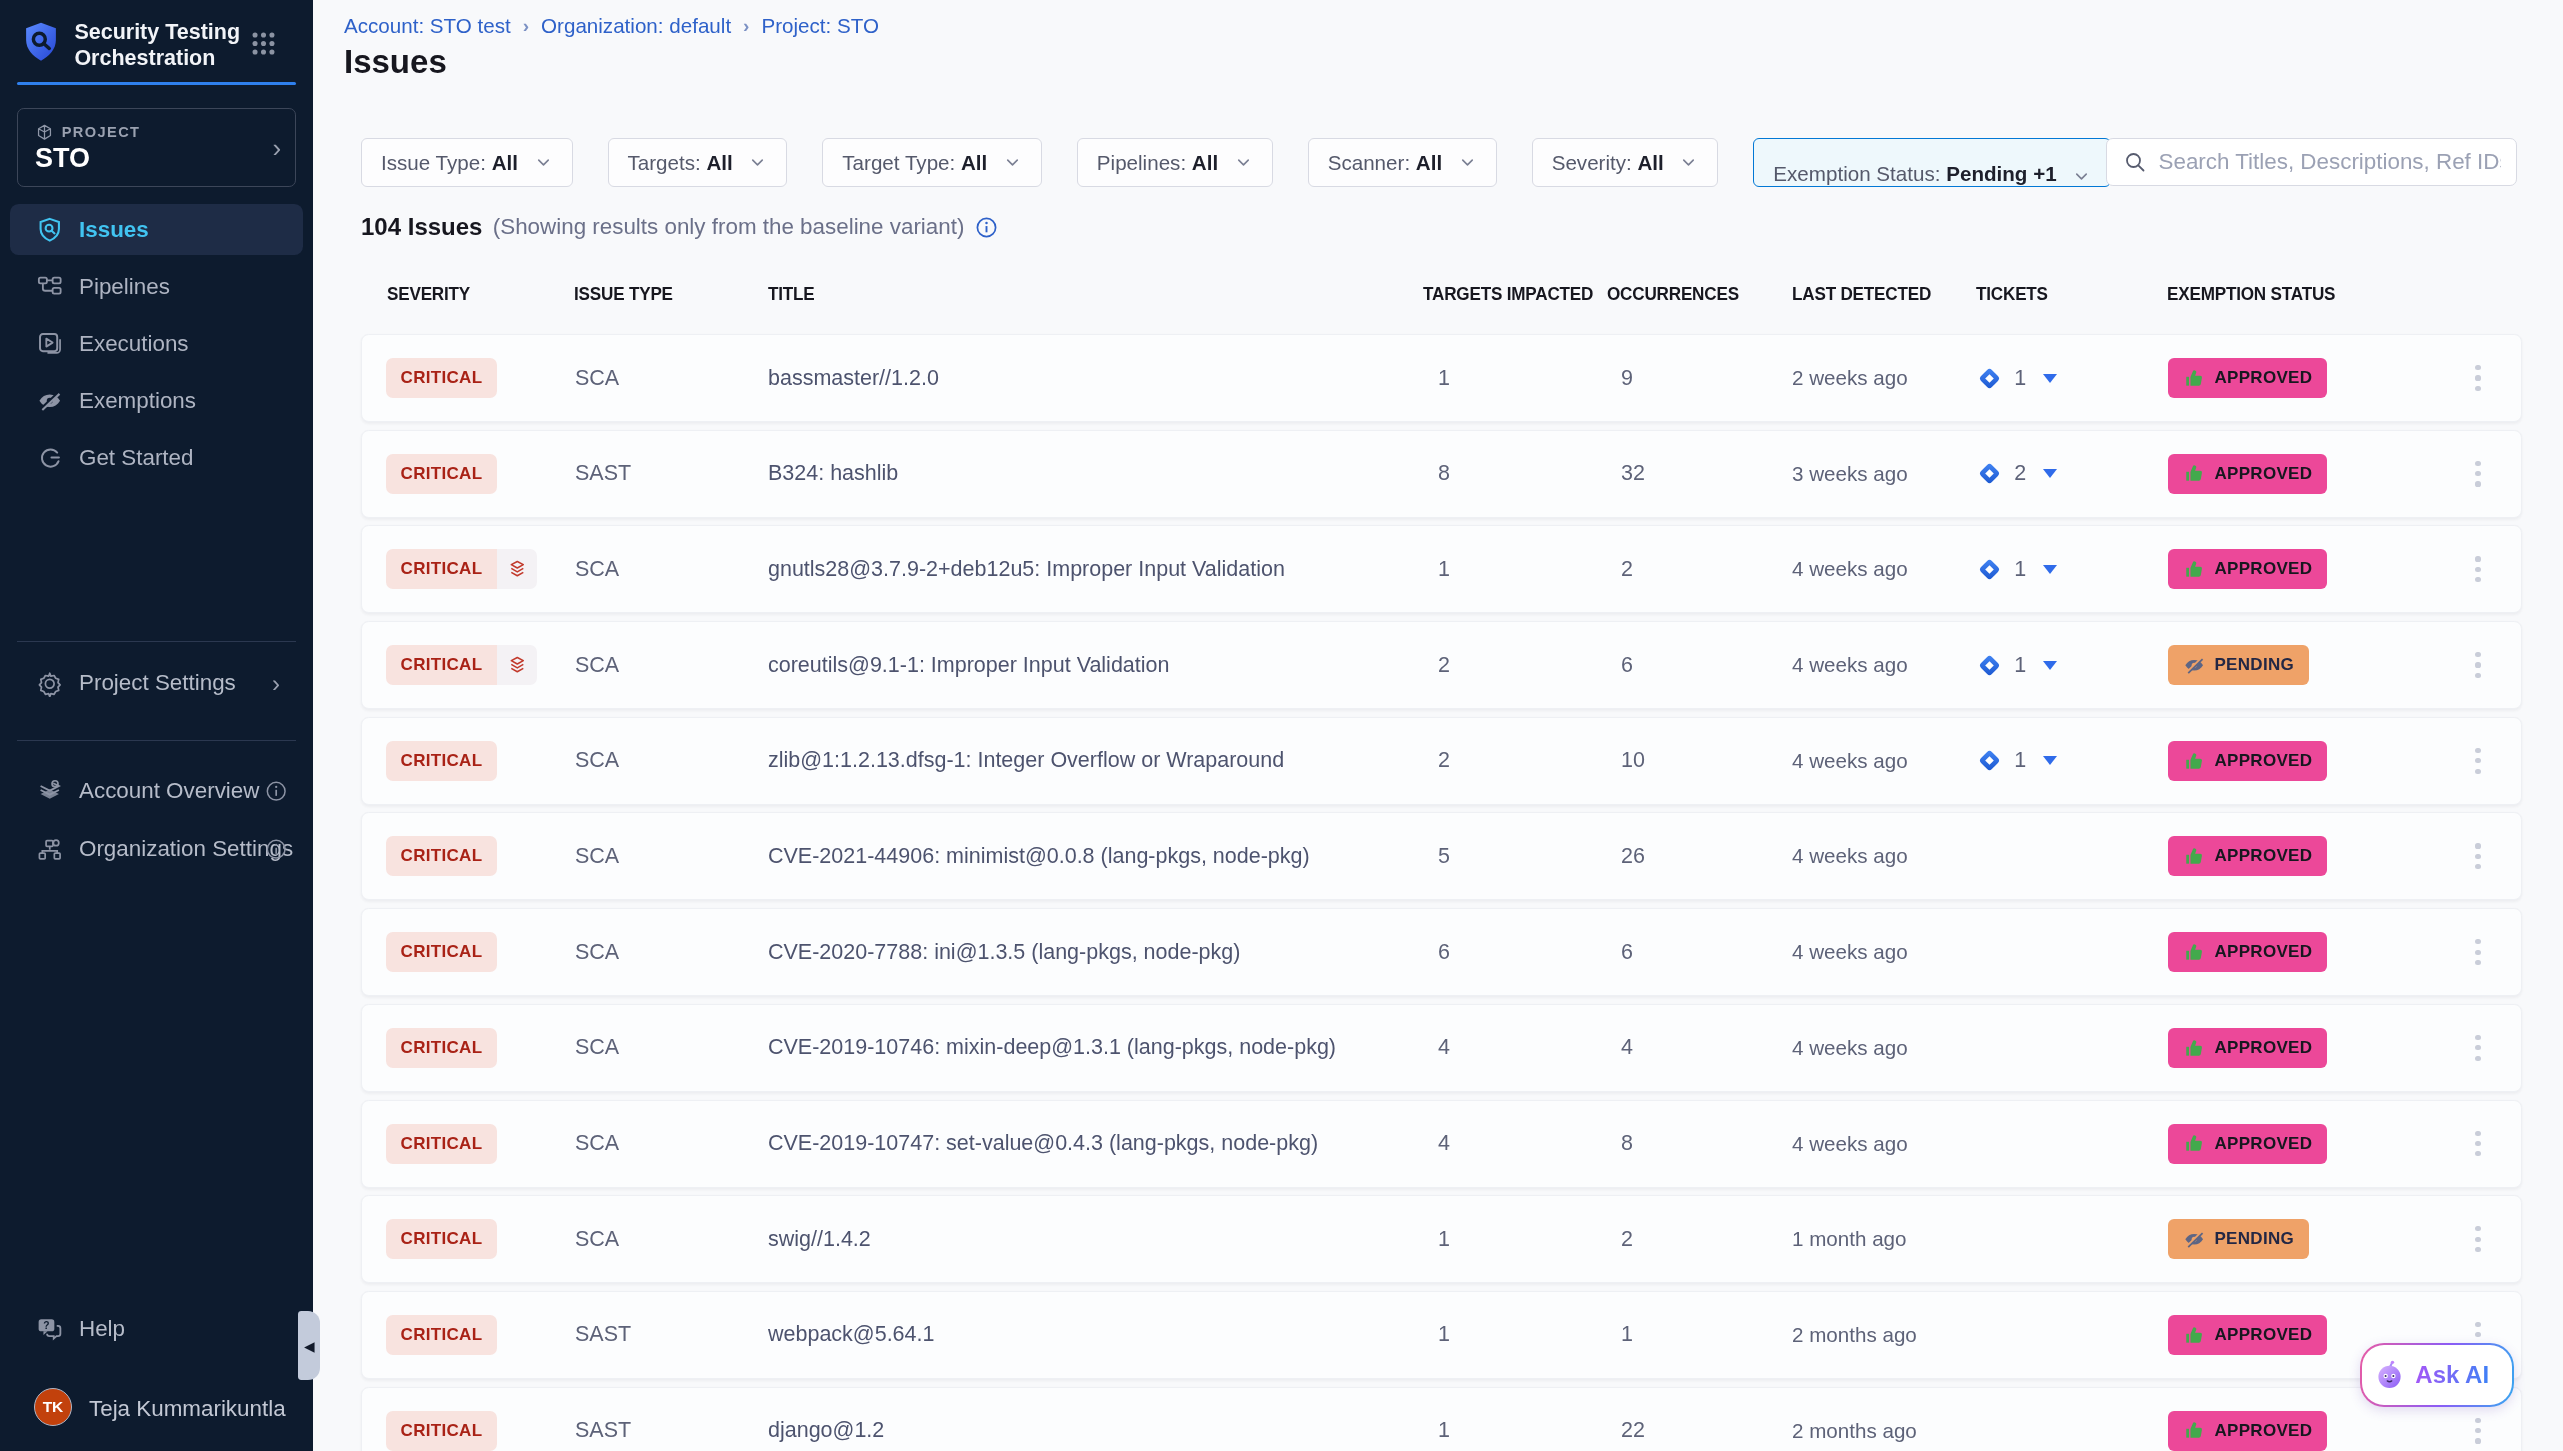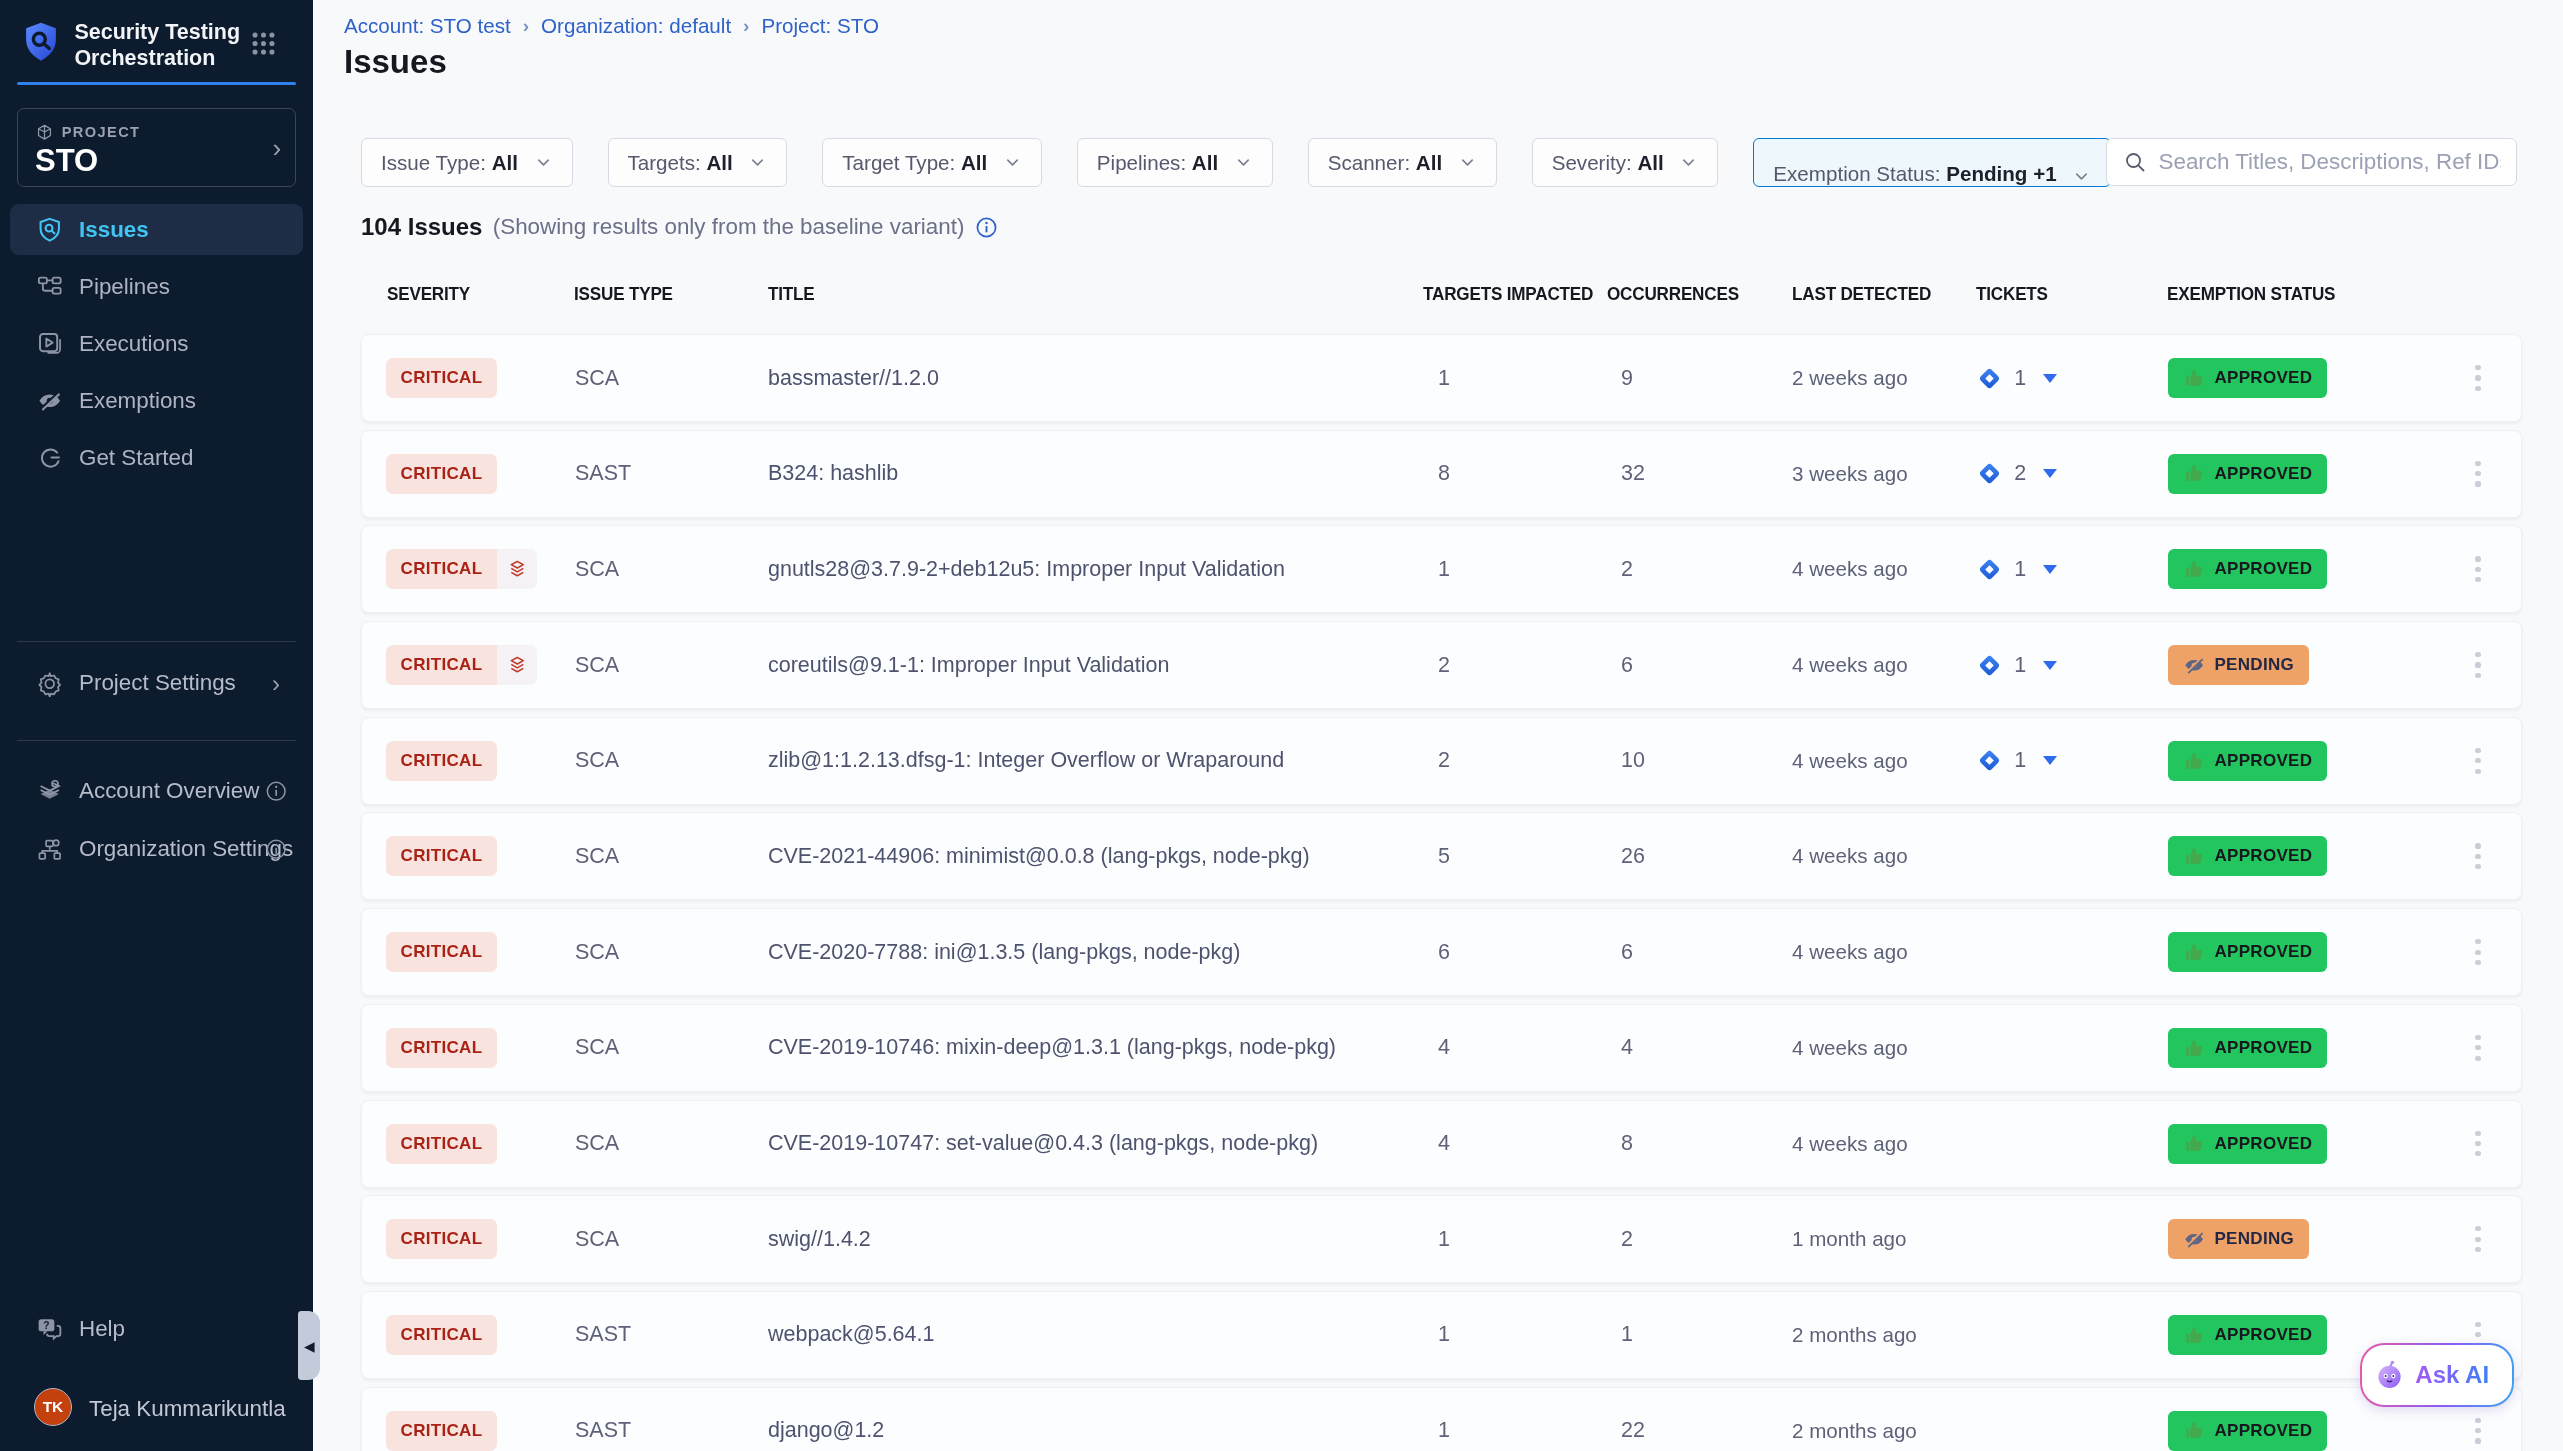--- a/index.html
+++ b/index.html
@@ -12,21 +12,21 @@
   .sb-header { position:absolute; left:20.6px; top:19px; width:275px; display:flex; align-items:flex-start; }
   .logo { width:40px; height:43px; flex:0 0 auto; margin-top:1.7px; }
   .app-title { margin-left:13.8px; color:#f2f4f8; font-size:21.5px; font-weight:700; line-height:26px; width:169px; }
   .grid-icon { margin-left:5.2px; margin-top:10.3px; cursor:pointer; }
   .blue-rule { position:absolute; left:17px; top:82px; width:279px; height:3.4px; background:#2f80ed; border-radius:1.7px; }
 
   .proj-card { position:absolute; left:17px; top:108px; width:279px; height:79px; border:0.9px solid #3c4659;
                border-radius:6.9px; cursor:pointer; }
   .proj-top { position:absolute; left:17px; top:13.8px; display:flex; align-items:center; gap:7.7px; }
   .proj-label { color:#9aa1b0; font-size:14.6px; font-weight:700; letter-spacing:1.4px; }
-  .proj-name { position:absolute; left:17px; top:34px; color:#ffffff; font-size:31px; font-weight:700; }
+  .proj-name { position:absolute; left:17px; top:34px; color:#ffffff; font-size:27px; font-weight:700; }
   .proj-chev { position:absolute; right:13.8px; top:24px; color:#9aa1b0; font-size:26px; }
 
   .nav { position:absolute; left:0; top:201px; width:313px; }
   .nav-item { position:relative; height:57px; display:flex; align-items:center; cursor:pointer; }
   .nav-item .ico { position:absolute; left:34px; width:31px; height:31px; display:flex; align-items:center; justify-content:center; }
   .nav-item .lbl { position:absolute; left:79px; color:#aeb4c2; font-size:22.4px; }
   .nav-item.active::before { content:""; position:absolute; left:10.3px; right:10.3px; top:2.6px; bottom:2.6px;
                              background:#1e2c46; border-radius:8.6px; }
   .nav-item.active .lbl { color:#41c4f1; font-weight:700; }
   .nav-item .ico, .nav-item .lbl { z-index:1; }
@@ -91,21 +91,21 @@
                color:#a92216; font-size:17px; font-weight:800; letter-spacing:0.3px; }
   .sev-layers { height:40px; width:40px; display:none; align-items:center; justify-content:center; background:#f4f2f5; }
   .sev-group.with-layers .sev-layers { display:flex; }
 
   .tik-count { font-size:21.5px; color:#5d6278; }
   .tik-caret { width:0; height:0; border-left:7.7px solid transparent; border-right:7.7px solid transparent;
                border-top:9.5px solid #2f6bea; margin-left:5.2px; cursor:pointer; }
 
   .status-badge { height:40px; display:flex; align-items:center; gap:9.5px; padding:0 14.6px; border-radius:6px; }
   .status-badge .s-lbl { font-size:17px; font-weight:800; letter-spacing:0.3px; }
-  .status-badge.approved { background:#22c55e;justify-content:space-between; } .status-badge.approved .s-lbl { color:#17171f; }
+  .status-badge.approved { background:#ec4899;justify-content:space-between; } .status-badge.approved .s-lbl { color:#17171f; }
   .status-badge.pending  { background:#efa268; } .status-badge.pending  .s-lbl { color:#232744; }
   .status-badge .ic-thumb { display:none; } .status-badge .ic-eyeoff { display:none; }
   .status-badge.approved .ic-thumb { display:block; }
   .status-badge.pending  .ic-eyeoff { display:block; }
 
   .kebab { display:flex; flex-direction:column; gap:5.2px; }
   .kebab i { width:5.2px; height:5.2px; border-radius:50%; background:#c9cdd9; }
 
   .ask-ai { position:absolute; left:2360px; top:1343px; height:64px; padding:0 22.4px 0 12px; border-radius:24px;
             display:flex; align-items:center; gap:10.3px; cursor:pointer; z-index:9;

